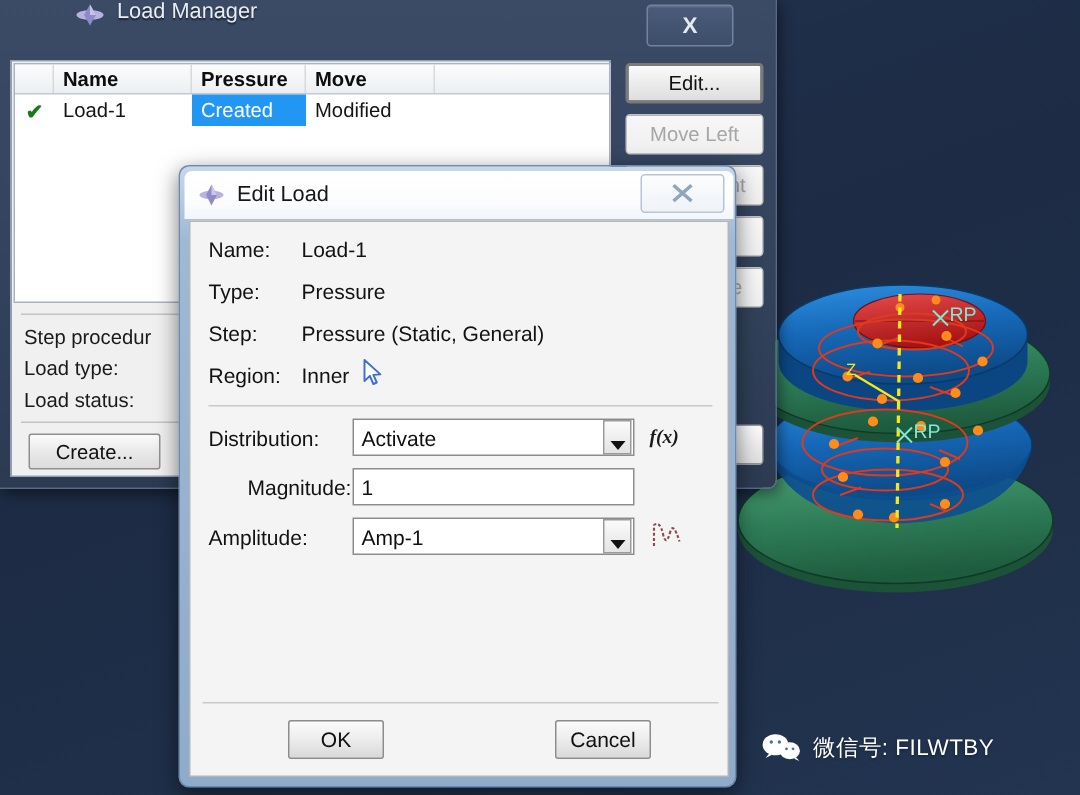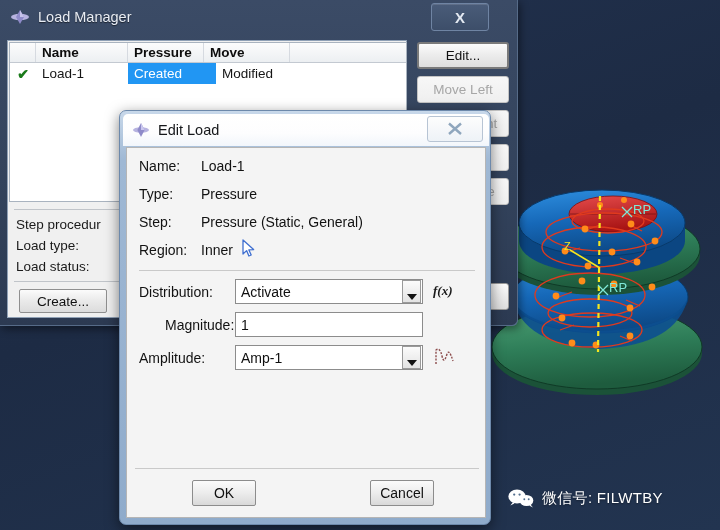--- a/index.html
+++ b/index.html
@@ -36,21 +36,21 @@
     width: 518px; height: 326px;
     background: linear-gradient(180deg, #3b4b66 0%, #33435c 55%, #2c3a52 100%);
     border: 1px solid #5d7characters;
     border: 1px solid #566b88;
     border-top: none; border-left: none;
     border-radius: 0 0 6px 0;
     box-shadow: 2px 3px 9px rgba(0,0,0,.45);
   }
   #lm-titlebar {
     position: absolute; left: 0; top: 0; width: 495px; height: 34px;
-    display: flex; align-items: center;
+    display: flex; align-items: flex-start; padding-left: 40px;
   }
   #lm-title-icon { margin-left: 10px; width: 20px; height: 20px; position: relative; flex: none; }
   #lm-title-text {
     margin-left: 8px; color: #e8ecf3; font-size: 14.5px;
     text-shadow: 0 1px 1px rgba(0,0,0,.55);
   }
   #lm-close {
     position: absolute; right: 6px; top: 3px; width: 58px; height: 28px;
     background: linear-gradient(180deg, #4a5c79 0%, #3d4e69 100%);
     border: 1px solid #6f84a3; border-radius: 3px;
@@ -77,21 +77,21 @@
     border-right: 1px solid #d6dae0; height: 100%;
   }
   .lm-th.c0 { width: 26px; border-right: 1px solid #d6dae0; }
   .lm-th.c1 { width: 92px; }
   .lm-th.c2 { width: 76px; }
   .lm-th.c3 { width: 86px; }
   .lm-trow { display: flex; height: 21px; align-items: stretch; }
   .lm-td { font-size: 13.5px; color: #151515; padding-left: 6px; display: flex; align-items: center; }
   .lm-td.c0 { width: 26px; justify-content: center; padding-left: 0; color: #1a7a1a; font-weight: bold; font-size: 14px;}
   .lm-td.c1 { width: 92px; }
-  .lm-td.c2 { width: 88px; background: #2196f3; color: #ffffff; }
+  .lm-td.c2 { width: 76px; background: #2196f3; color: #ffffff; }
   .lm-td.c3 { width: 86px; }
   #lm-sep { position: absolute; left: 6px; top: 168px; width: 388px; height: 1px; background: #c0c4c9; }
   .lm-info {
     position: absolute; left: 8px;
     font-size: 13.5px; color: #1a1a1a; white-space: nowrap;
     overflow: hidden;
   }
   #lm-info-0 { top: 176px; width: 132px; }
   #lm-info-1 { top: 197px; width: 132px; }
   #lm-info-2 { top: 218px; width: 132px; }

